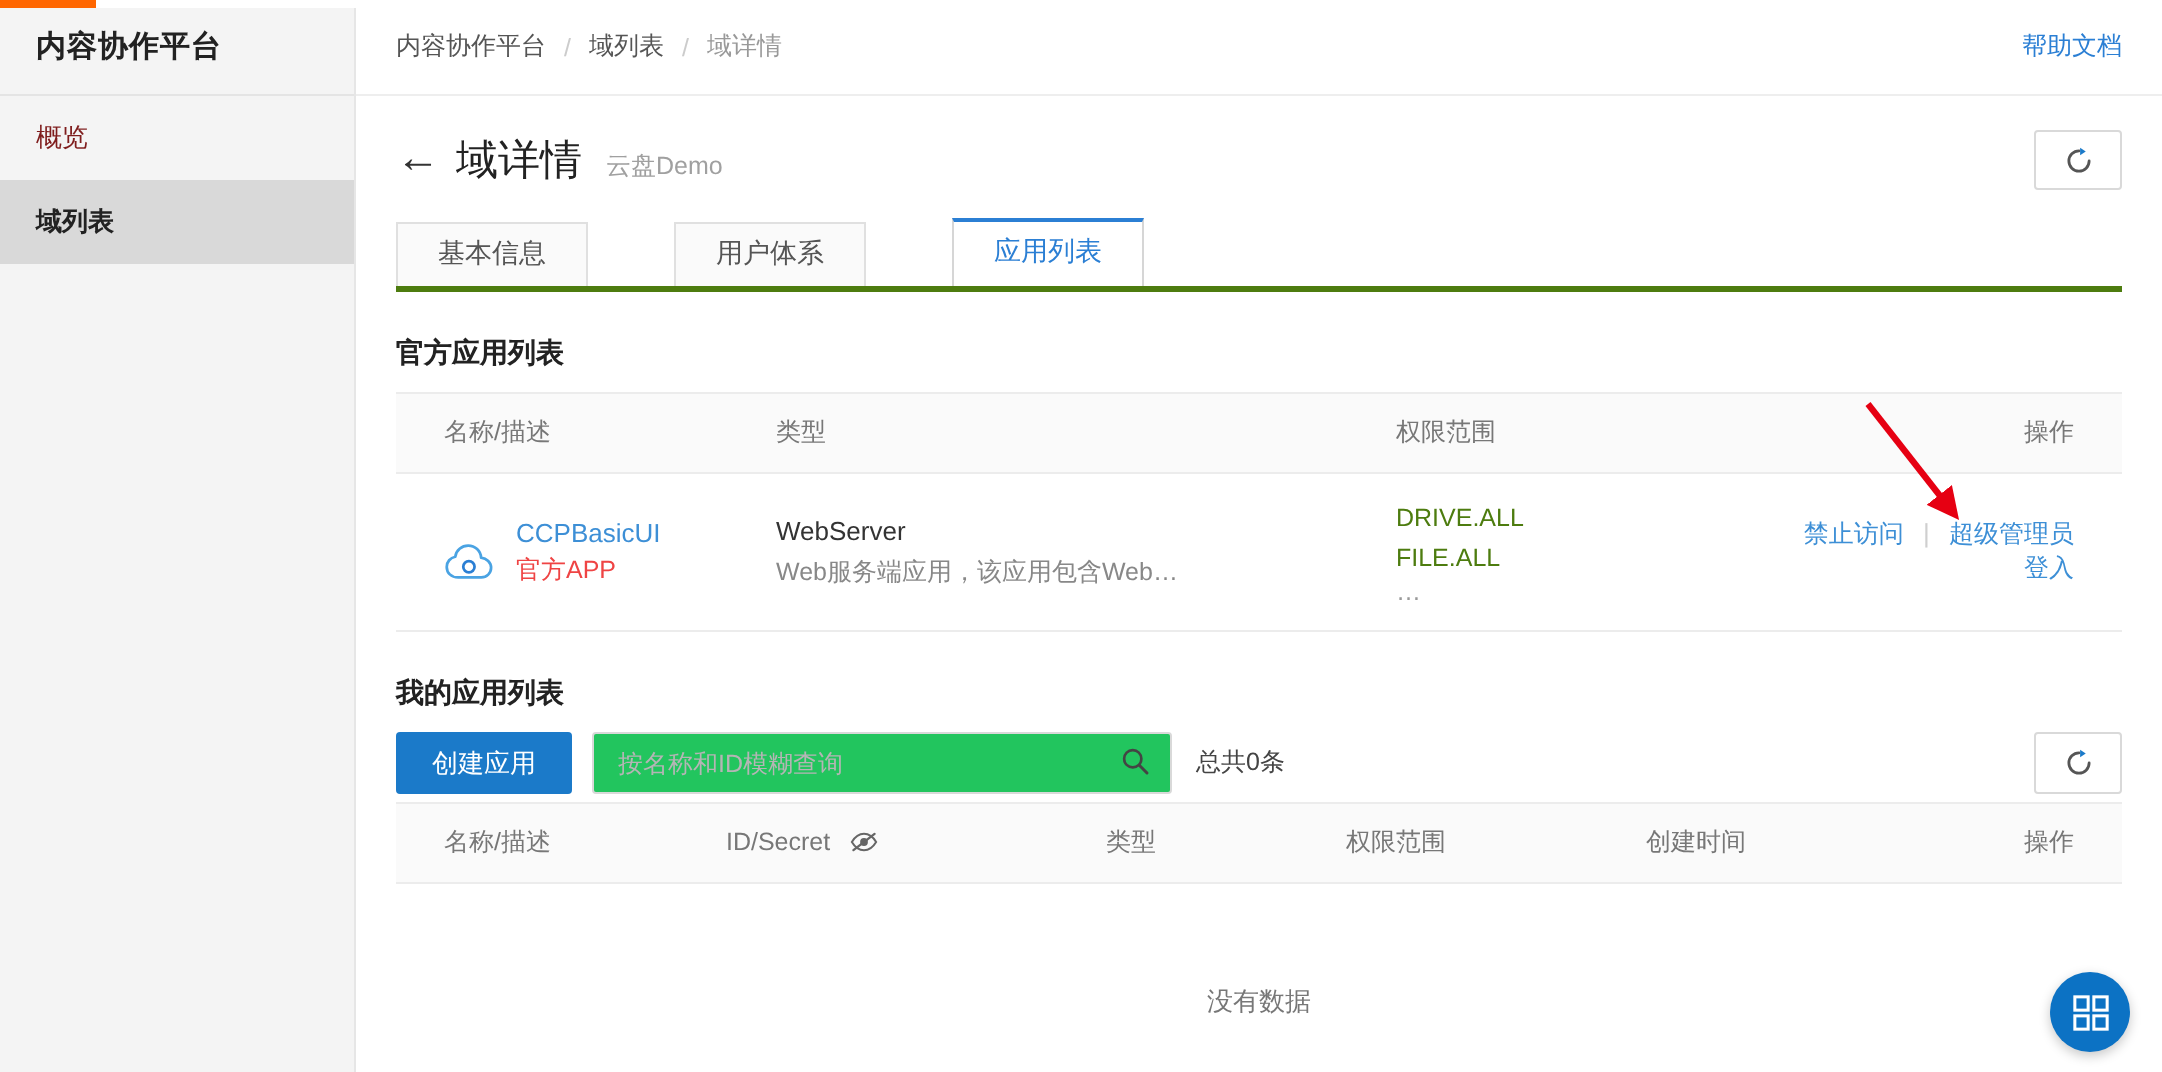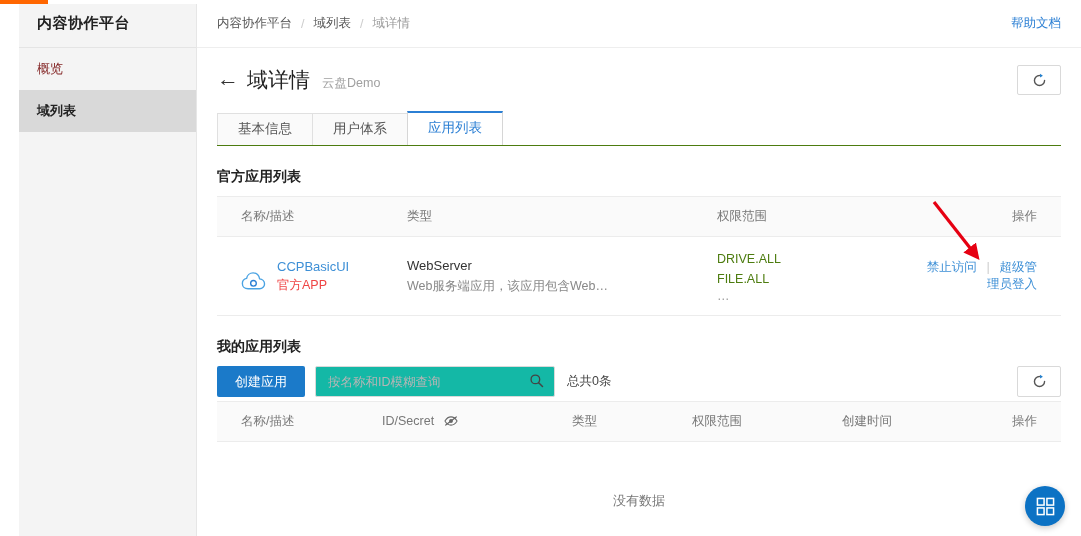--- a/index.html
+++ b/index.html
@@ -15,21 +15,21 @@
   #top-accent {
     position: absolute; top: 0; left: 0;
     width: 48px; height: 4px; background: #ff6600; z-index: 40;
   }
   #top-accent-track {
     position: absolute; top: 0; left: 0; right: 0; height: 4px;
     background: #fff; z-index: 39;
   }
 
   
-  #app { display: flex; width: 1081px; height: 536px; padding-left: 19px; }
+  #app { display: flex; width: 1081px; height: 536px; }
 
   
   #sidebar {
     width: 178px; flex: 0 0 178px; height: 536px;
     background: #f4f4f4; border-right: 1px solid #e6e6e6;
     position: relative;
   }
   #brand {
     height: 48px; display: flex; align-items: center;
     padding: 0 0 0 18px; font-size: 15px; font-weight: bold;
@@ -77,21 +77,21 @@
   #header-refresh {
     margin-left: auto; width: 44px; height: 30px;
     border: 1px solid #d9d9d9; background: #fff; border-radius: 2px;
     display: flex; align-items: center; justify-content: center;
     cursor: pointer;
   }
 
   
   #tabs {
     display: flex; align-items: flex-end; height: 34px;
-    border-bottom: 1px solid #4d7c0f; margin-top: 6px;
+    border-bottom: 3px solid #4d7c0f; margin-top: 6px; gap: 44px;
   }
   .tab {
     height: 32px; line-height: 30px; padding: 0 20px;
     font-size: 13.5px; color: #555; background: #fafafa;
     border: 1px solid #e0e0e0; border-bottom: none;
     margin-right: -1px; cursor: pointer; position: relative;
   }
   .tab.active {
     color: #2b7fd4; background: #fff; height: 34px; line-height: 30px;
     border-top: 2px solid #2b7fd4; border-left: 1px solid #d6d6d6;
@@ -132,22 +132,22 @@
   .op-sep { color: #cfcfcf; margin: 0 6px; }
 
   
   #my-toolbar { display: flex; align-items: center; margin: 10px 0 4px 0; }
   #create-app-btn {
     background: #1b7ac9; color: #fff; font-size: 13px;
     height: 31px; line-height: 31px; padding: 0 18px;
     border-radius: 2px; cursor: pointer; border: none; text-align: right;
   }
   #search-box {
-    margin-left: 10px; width: 240px; height: 31px;
-    border: 1px solid #d9d9d9; background: #14b8a6; border-radius: 2px;
+    margin-left: 10px; width: 290px; height: 31px;
+    border: 1px solid #d9d9d9; background: #22c55e; border-radius: 2px;
     display: flex; align-items: center; padding: 0 10px;
   }
   #search-input {
     border: none; outline: none; flex: 1; font-size: 12.5px;
     color: #333; font-family: "Liberation Sans", sans-serif; background: transparent;
   }
   #search-input::placeholder { color: #b5b5b5; }
   #total-count { margin-left: 12px; font-size: 12.5px; color: #444; }
   #list-refresh {
     margin-left: auto; width: 44px; height: 31px;

